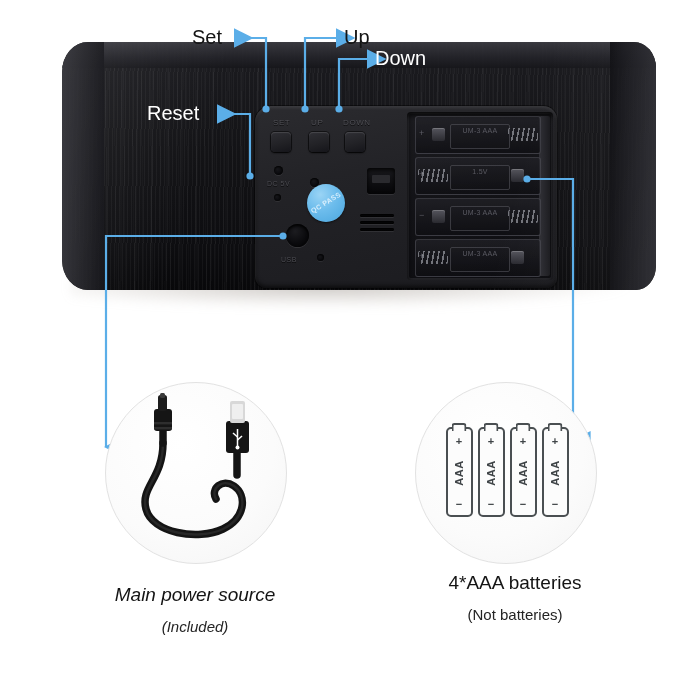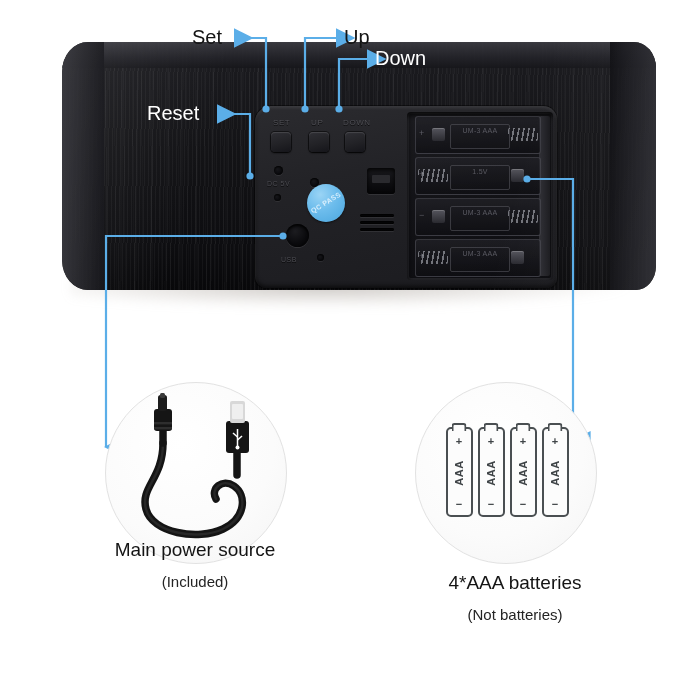--- a/index.html
+++ b/index.html
@@ -205,21 +205,21 @@
   .batt .sgn{color:#3f4447;font-size:11px;line-height:10px;font-weight:bold;}
   .batt .nm{
     color:#3f4447;font-size:11px;font-weight:bold;letter-spacing:.5px;
     transform:rotate(-90deg);white-space:nowrap;
   }
 
   
   .cap{position:absolute;text-align:center;width:320px;}
   .cap .l1,.cap .l2{font-size:19px;color:#141414;line-height:30px;}
   .cap .l3{font-size:15px;color:#242424;line-height:30px;margin-top:2px;}
-  #cap-usb{left:35px;top:535px;}
+  #cap-usb{left:35px;top:580px;font-style:italic;}
   #cap-batt{left:355px;top:568px;}
 </style>
 </head>
 <body>
 
 <div id="stage">
 
   <div class="device-wrap">
     <div class="device-shadow"></div>
     <div class="device-body">

